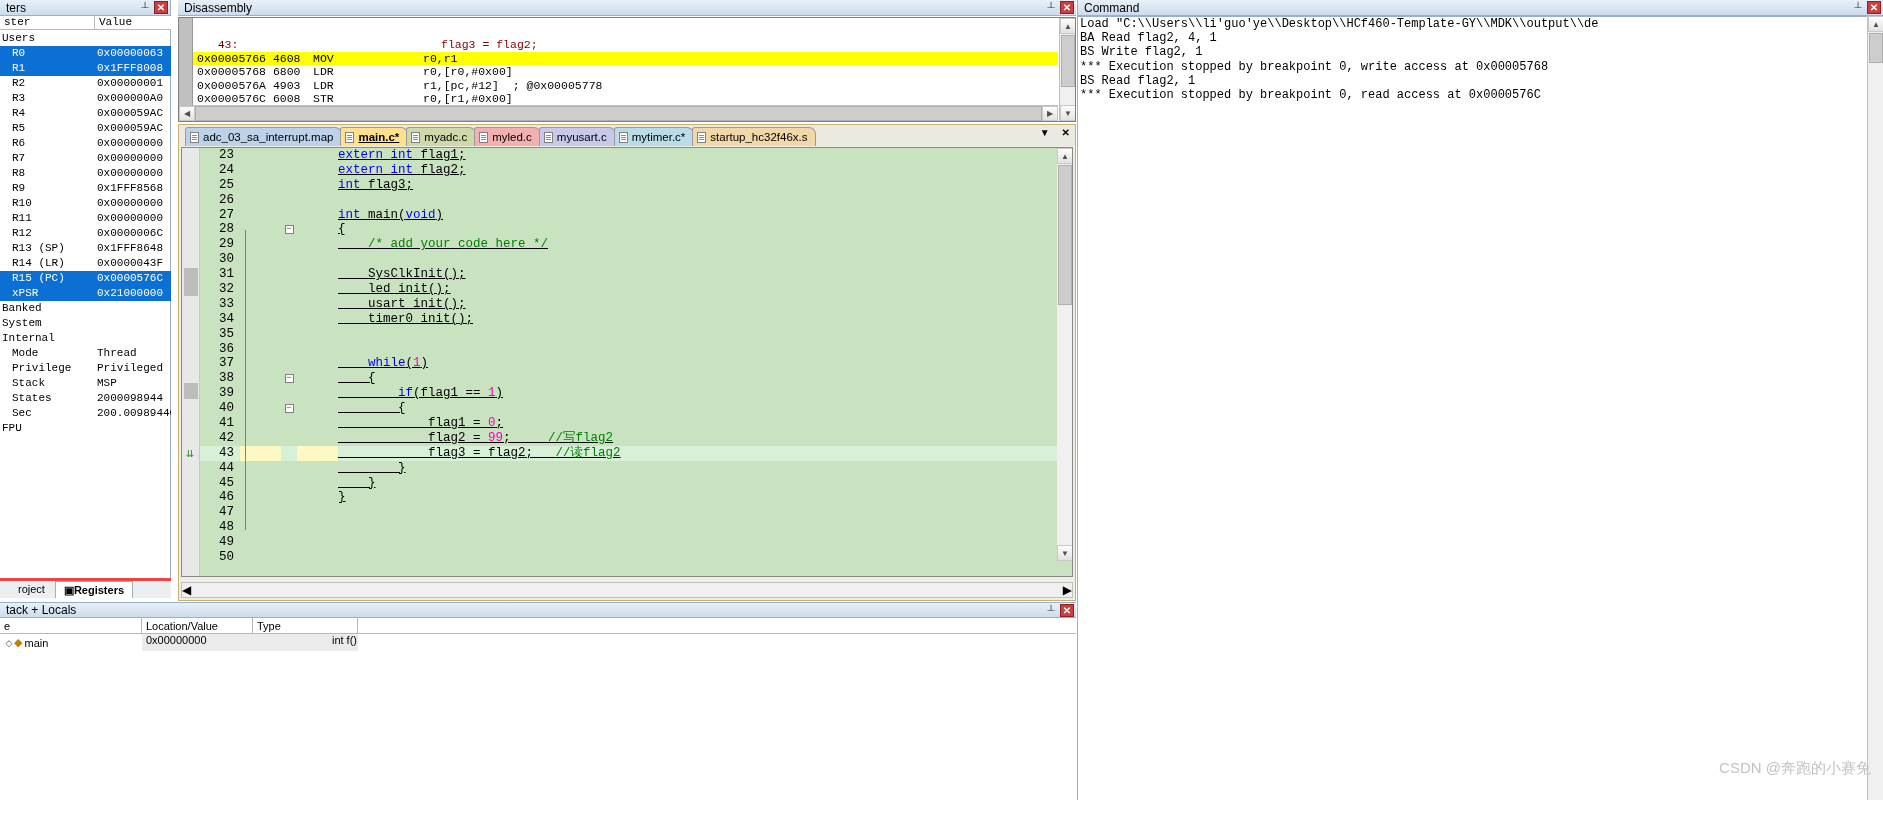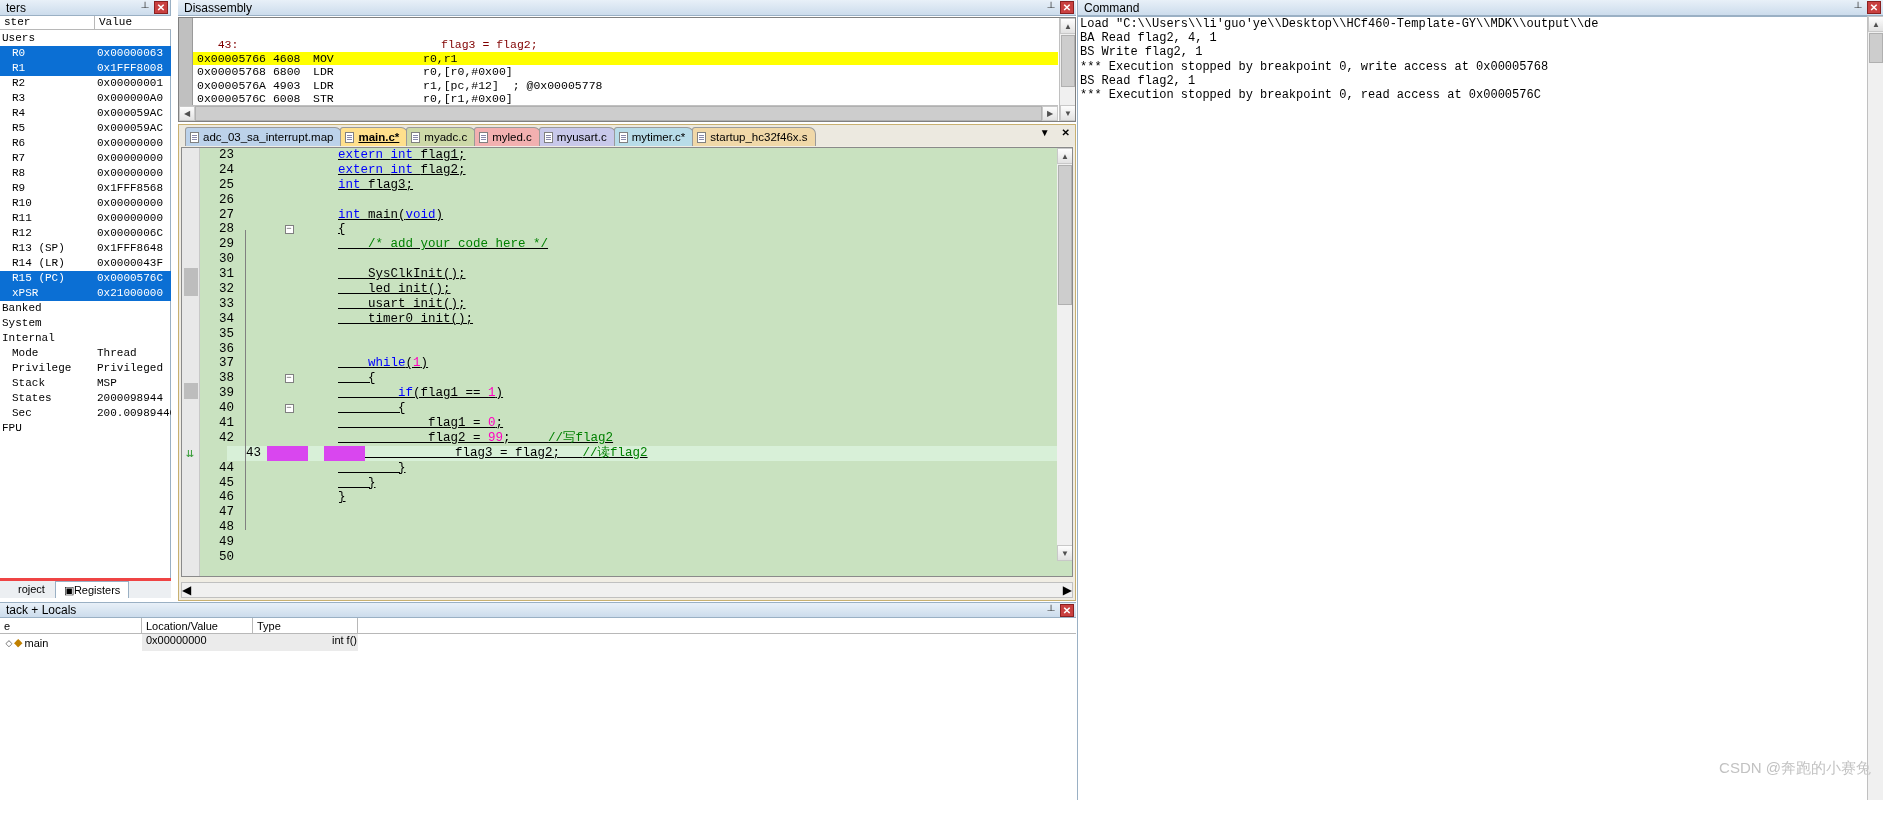--- a/index.html
+++ b/index.html
@@ -60,21 +60,21 @@
   .reg-row .rval { flex:1; overflow:hidden; }
   .reg-row.grp .rname { padding-left:2px; font-weight:normal; }
   .ind0 { padding-left:2px !important; }
   .ind1 { padding-left:12px !important; }
   #reg-tabs {
     position:absolute; bottom:0; left:0; width:171px; height:20px;
     background:#eceff2; border-top:3px solid #ef4444;
     display:flex; font-size:11px;
   }
   .rtab { padding:2px 8px; margin-right:2px; cursor:pointer; }
-  .rtab.active { background:#fff; border:1px solid #9ab0c4; border-bottom:none; font-weight:normal; }
+  .rtab.active { background:#fff; border:1px solid #9ab0c4; border-bottom:none; font-weight:bold; }
   .rtab .tabicon { display:inline-block; width:10px; }
 
   
   #disasm-panel {
     position:absolute; left:178px; top:0; width:898px; height:122px;
     background:#fff;
   }
   #disasm-body {
     position:absolute; top:17px; left:0; width:898px; height:105px;
     border:1px solid #808080; background:#fff; overflow:hidden;
@@ -177,21 +177,21 @@
     position:absolute; left:18px; top:0; right:0; top:0;
     font-family:"Liberation Mono", monospace;
     font-size:12.5px; line-height:14.9px;
     white-space:pre;
   }
   .cline { height:14.9px; display:flex; white-space:pre;gap:41px; }
   .cline .lnum { width:40px; text-align:right; color:#000; padding-right:6px; flex:none; }
   .cline .fold { width:16px; flex:none; text-align:center; color:#555; font-size:10px; position:relative;}
   .cline .ctext { flex:1;text-decoration:underline; }
   .cline.current .ctext, .cline.current .lnum, .cline.current .fold { background:#d8f0d8; }
-  .cline.current { background:#d946ef;margin-left:27px; }
+  .cline.current { background:#fef9c3; }
   .kw   { color:#0000ff; }
   .num  { color:#ff00c0; }
   .cmt  { color:#008000; }
   .pln  { color:#000; }
   .fold-line {
     position:absolute; left:7px; top:14px; bottom:0; width:1px; background:#808080;
   }
   #exec-arrow {
     position:absolute; left:4px; width:14px; height:14px;
     color:#40a040; font-size:13px; line-height:14px;

